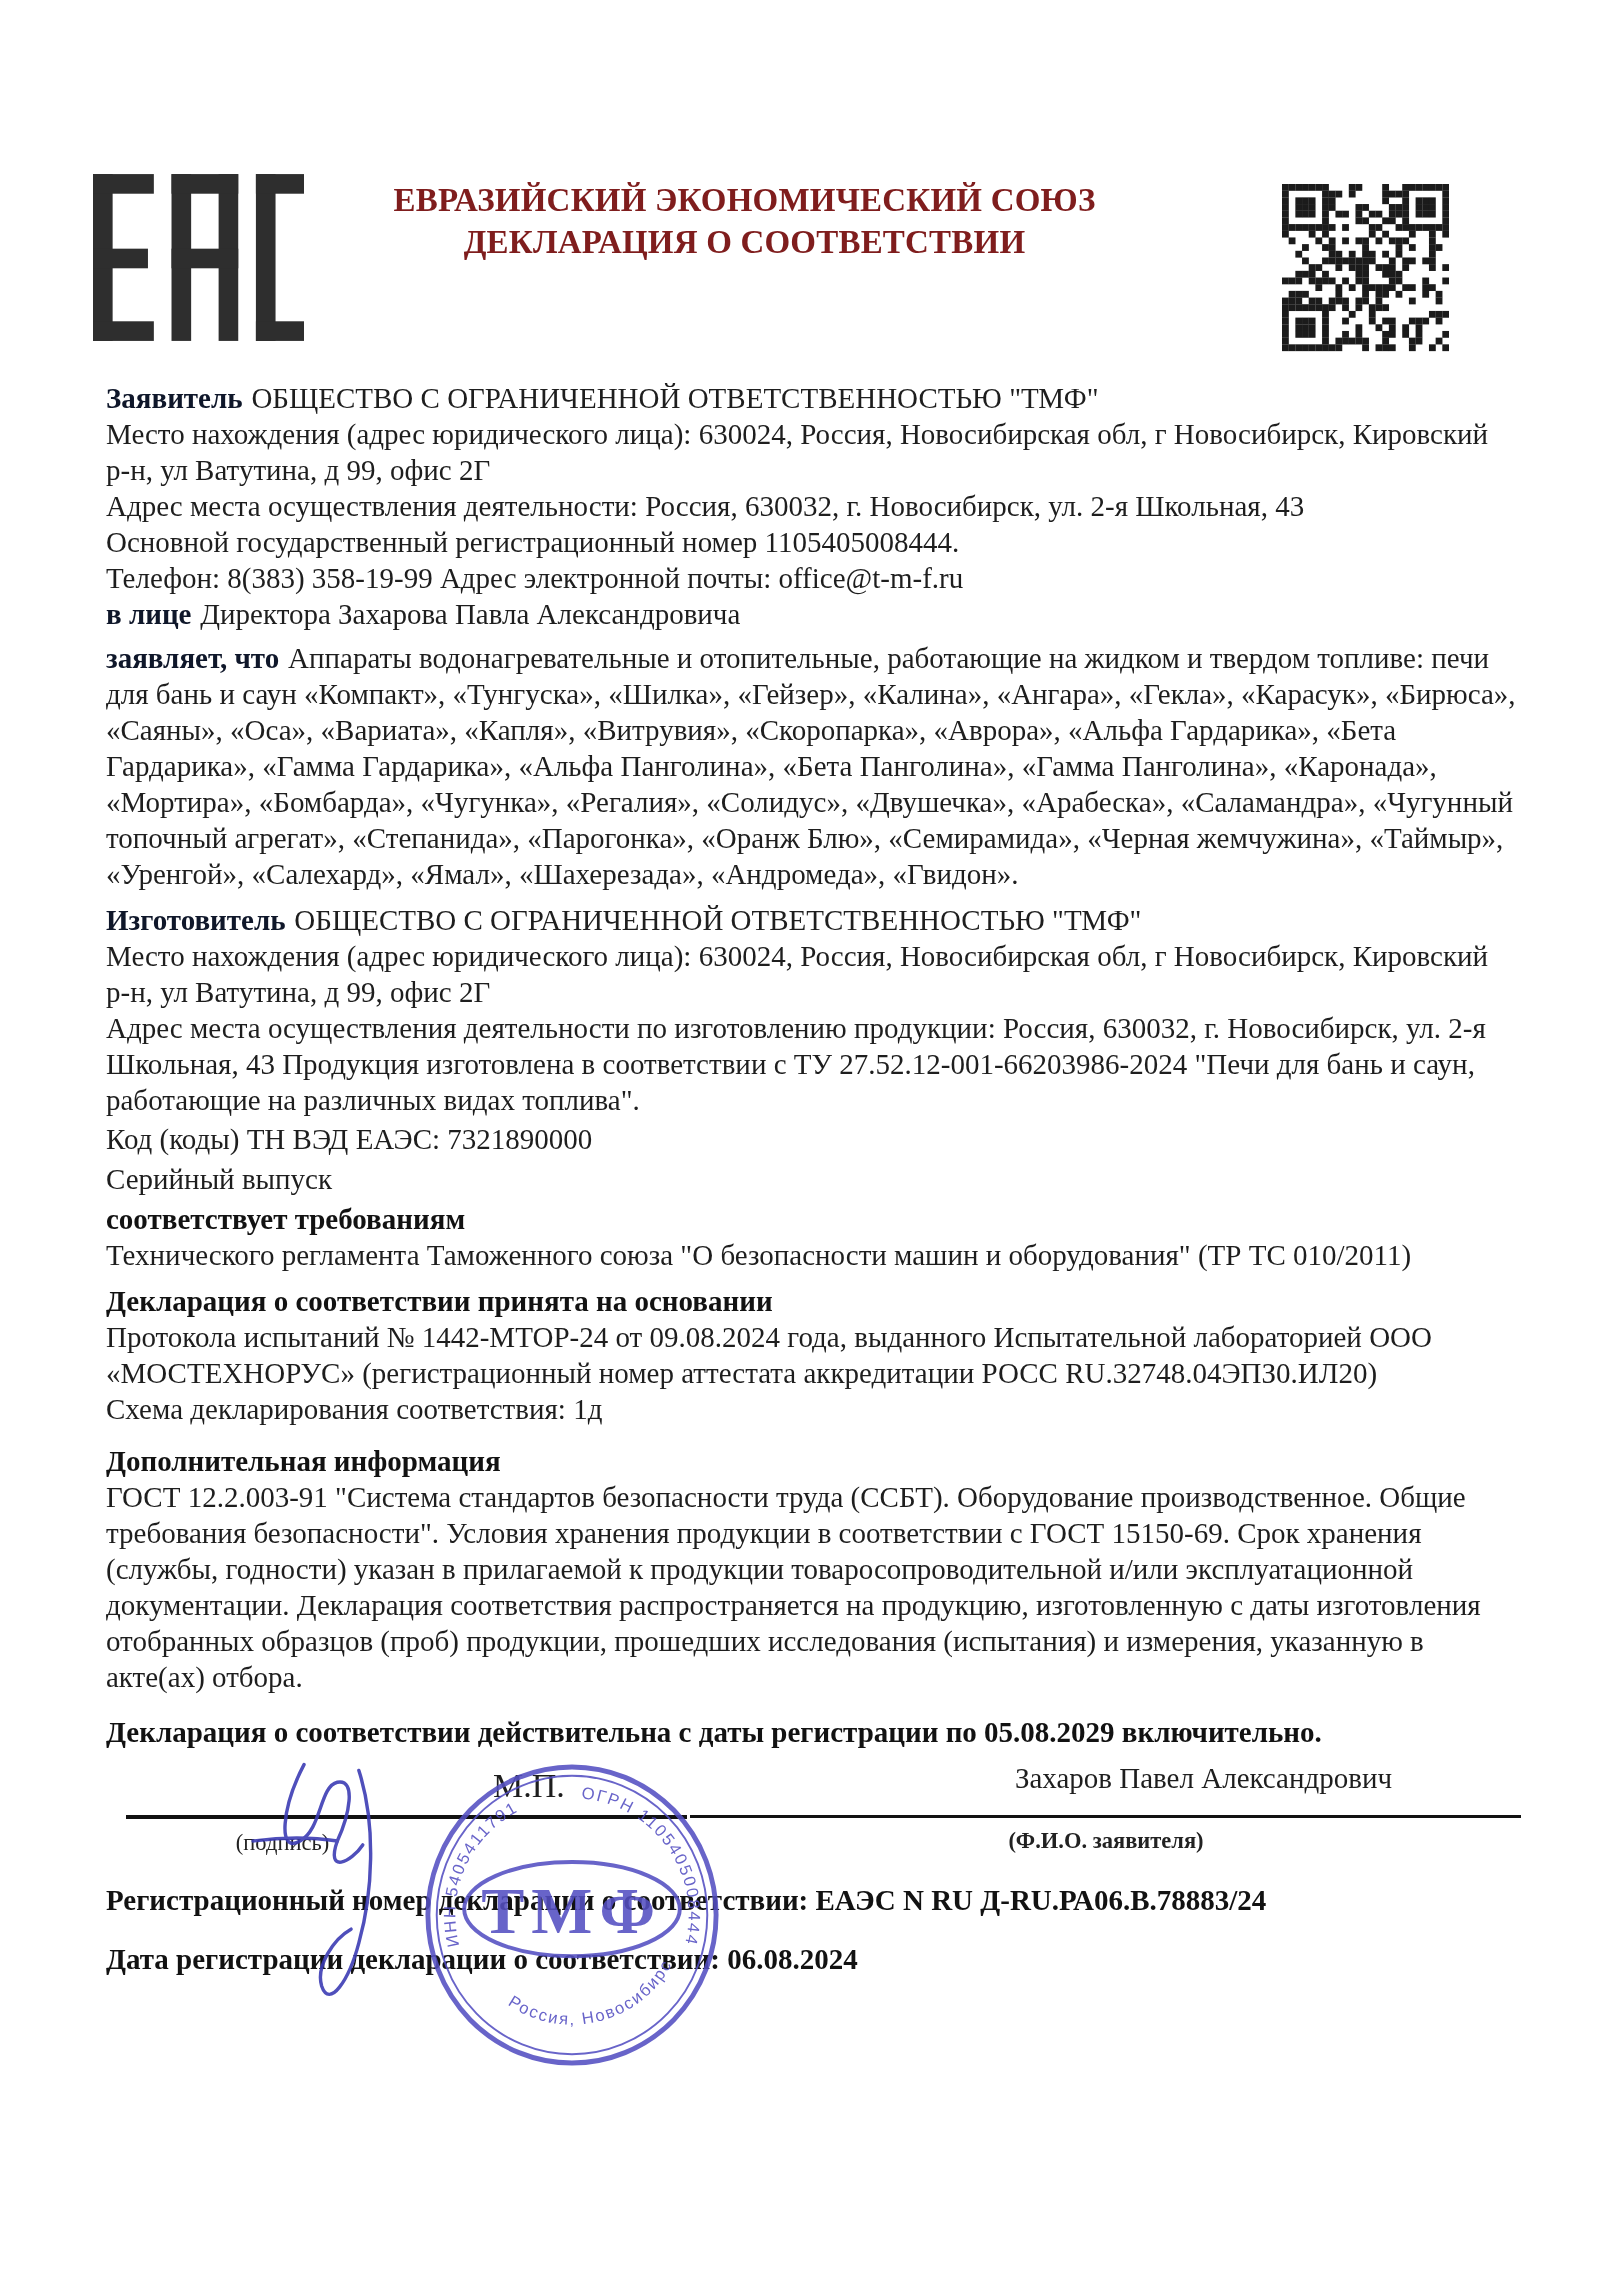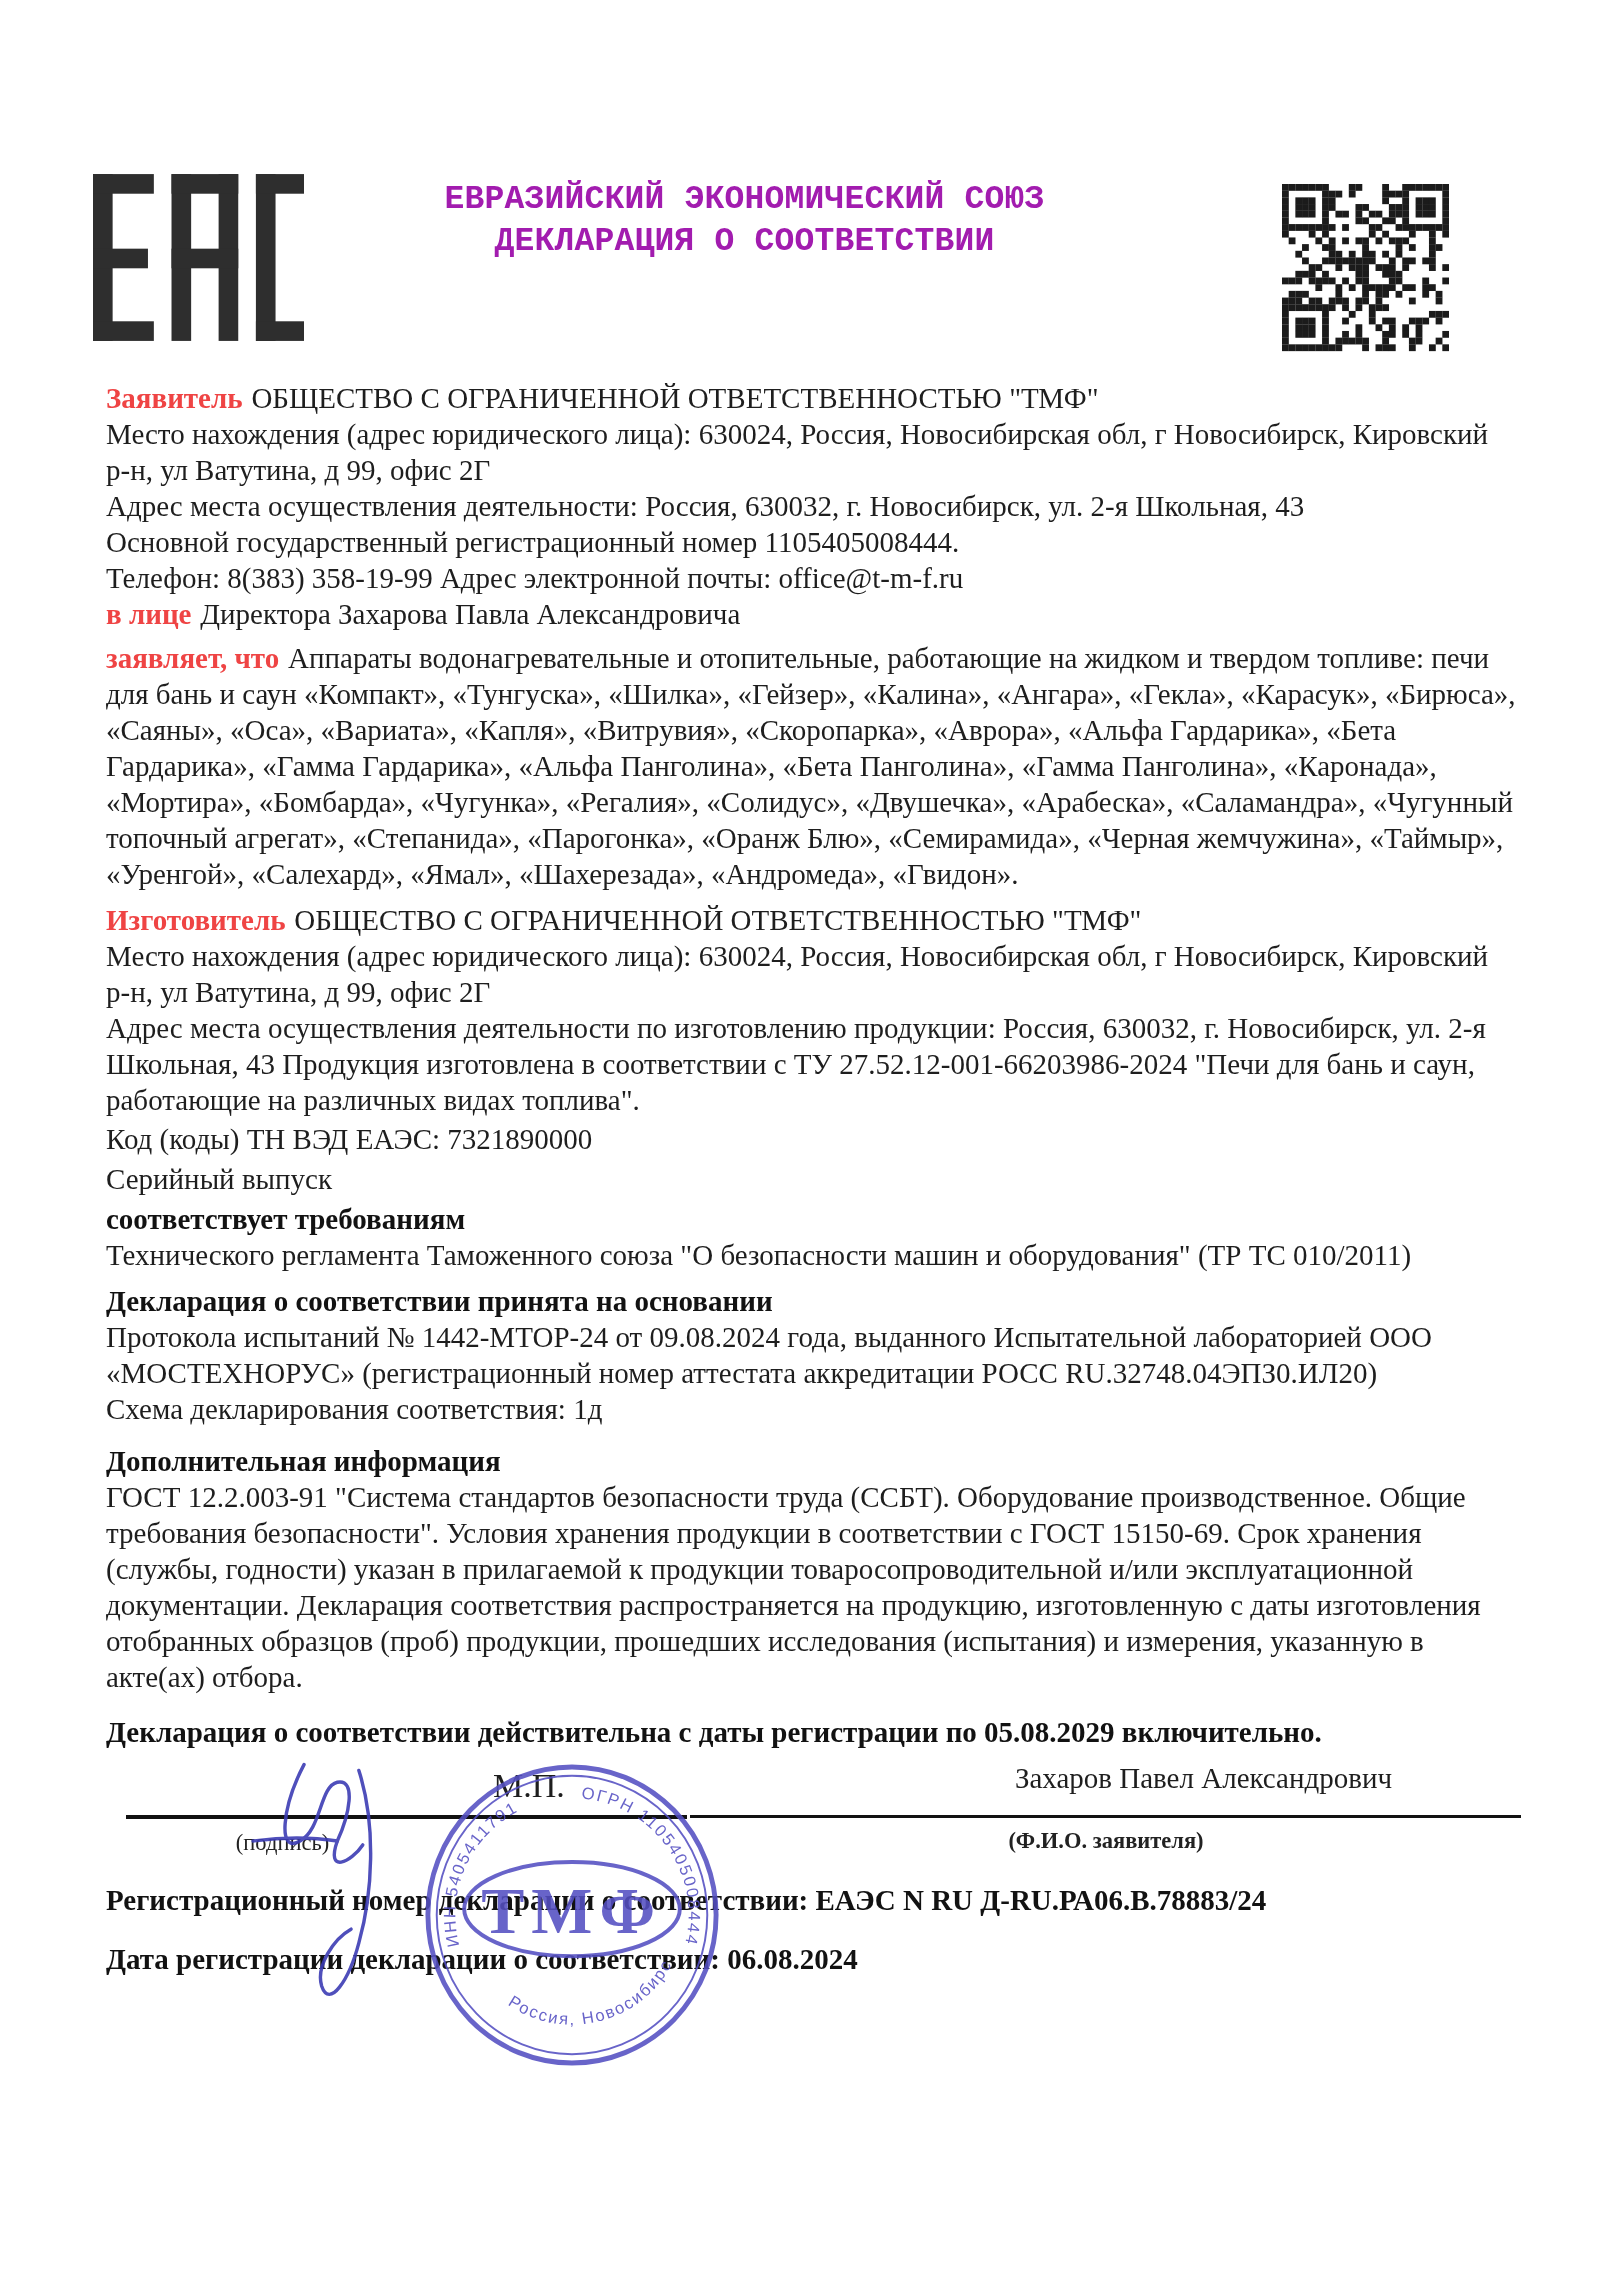--- a/index.html
+++ b/index.html
@@ -4,29 +4,29 @@
 <style>
   html,body{margin:0;padding:0;background:#888;}
   .page{
     position:relative; width:1620px; height:2292px; background:#ffffff;
     font-family:"Liberation Serif", serif; color:#1e1e1e; overflow:hidden;
   }
   
   .eac-logo{position:absolute; left:93px; top:174px; width:211px; height:167px;}
   .doc-title{
     position:absolute; left:323px; top:179px; width:843px; text-align:center;
-    font-family:Liberation Mono, monospace; font-weight:bold;
-    font-size:33px; line-height:42px; color:#a21caf; letter-spacing:0.2px;
+    font-family:Liberation Serif, serif; font-weight:bold;
+    font-size:33px; line-height:42px; color:#7f1d1d; letter-spacing:0.2px;
   }
   .qr{position:absolute; left:1282px; top:182px; width:167px; height:171px;}
   
   .col{position:absolute; left:106px; top:380px; width:1411px; font-size:29px; line-height:36px;}
   .col p{margin:0; padding:0;}
   .b{font-weight:bold; color:#121212;}
-  .lbl{font-weight:bold; color:#ef4444; margin-right:8.8px;}
+  .lbl{font-weight:bold; color:#0f172a; margin-right:8.8px;}
   .m4{margin-top:3.9px !important;} .m8{margin-top:7.8px !important;}
   .m10{margin-top:9.8px !important;} .m16{margin-top:15.7px !important;}
   .m20{margin-top:19.6px !important;} .m24{margin-top:23.5px !important;}
   
   .sigblock{position:relative; height:110px; margin-top:13.7px;}
   .mp{position:absolute; left:387px; top:3.9px; font-size:34px;}
   .signer{position:absolute; left:686px; top:-3.9px; width:823px; text-align:center; font-size:29px;}
   .line-l{position:absolute; left:19.6px; top:51px; width:561px; height:3.9px; background:#111;}
   .line-r{position:absolute; left:584px; top:51px; width:831px; height:2.9px; background:#111;}
   .cap-l{position:absolute; left:59px; top:61px; width:235px; text-align:center; font-size:22.5px; color:#222;}

